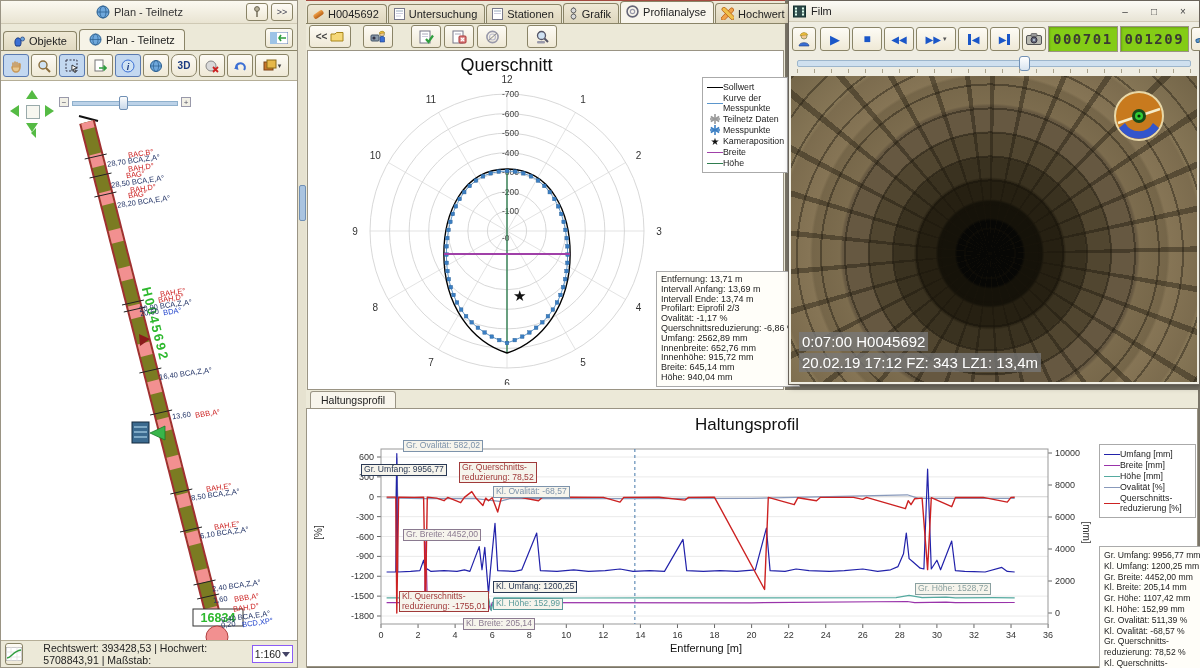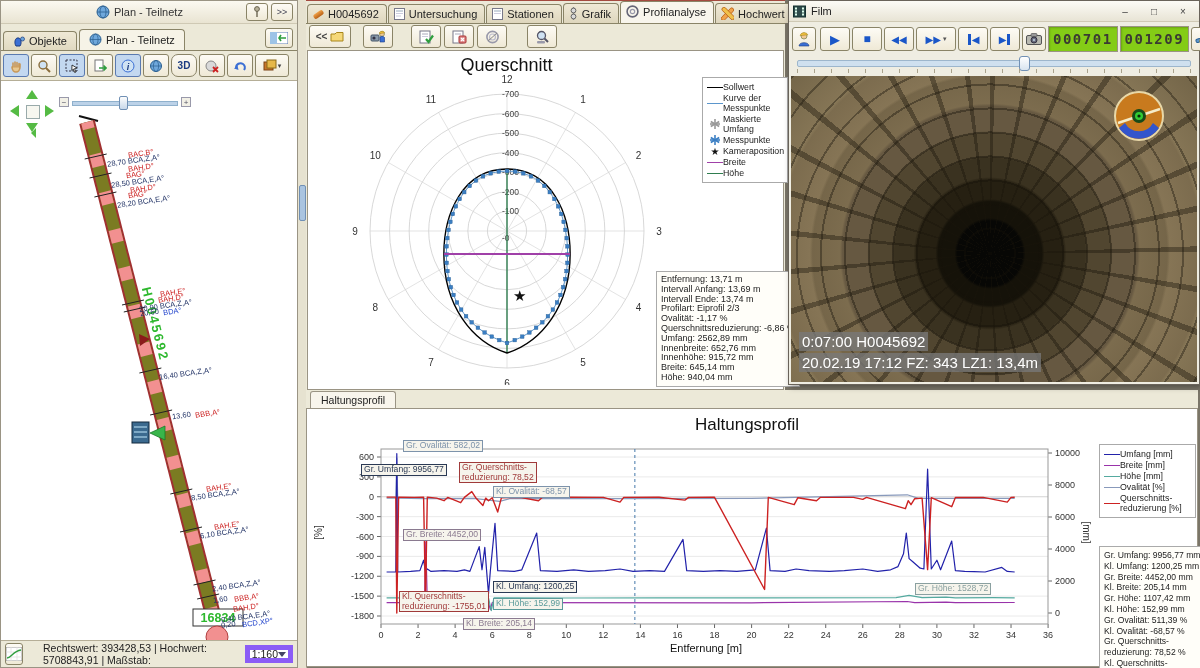--- a/index.html
+++ b/index.html
@@ -42,21 +42,21 @@
   .arr.lf2{left:22px;top:40px;border-right:8px solid #55bb44;border-left:none;border-width:5px;}
   .zslider{position:absolute;left:58px;top:14px;width:132px;height:12px;}
   .zslider .end{position:absolute;top:1px;width:10px;height:10px;border:1px solid #99a;background:#f2f0e6;
     font-size:8px;line-height:9px;text-align:center;color:#556;box-sizing:border-box;}
   .zslider .track{position:absolute;left:13px;right:13px;top:5px;height:3px;background:#bcd2e8;border:1px solid #8fb0cc;}
   .zslider .thumb{position:absolute;left:60px;top:0;width:7px;height:12px;background:linear-gradient(#fdfdfd,#c8d8ea);
     border:1px solid #7090b5;border-radius:2px;}
   .lstatus{height:26px;display:flex;align-items:center;gap:20px;padding:0 4px;border-top:1px solid #b5ae97;font-size:10.5px;color:#222;}
   .lstatus .sbtn{width:24px;height:20px;border:1px solid #8a8467;border-radius:3px;background:linear-gradient(#fdfbf5,#efe9d6);
     display:flex;align-items:center;justify-content:center;}
-  .scalebox{margin-left:2px;width:58px;height:18px;border:5px solid #8b5cf6;background:#fff;font-size:10.5px;
+  .scalebox{margin-left:2px;width:58px;height:18px;border:1px solid #8b5cf6;background:#fff;font-size:10.5px;
     display:flex;align-items:center;justify-content:space-between;padding:0 2px;box-sizing:border-box;}
   .scalebox .da{width:0;height:0;border:4px solid transparent;border-top:5px solid #446;margin-top:4px;}
 
   
   .vsplit{position:absolute;left:298px;top:0;width:8px;height:668px;background:#e6e2d0;border-right:1px solid #b5ae97;}
   .vsplit .grip{position:absolute;left:1px;top:185px;width:5px;height:34px;background:#aac4e0;border:1px solid #7090b5;border-radius:2px;}
 
   
   .mid{left:306px;top:0;width:479px;height:390px;display:flex;flex-direction:column;}
   .redstrip{height:3px;background:#a44a3f;}
@@ -552,21 +552,21 @@
           </div>
           <div class="li">
             <span class="sw">
               <svg width="10" height="10">
                 <line x1="5" y1="0" x2="5" y2="10" stroke="#999999" stroke-width="1.6"></line>
                 <line x1="0.8" y1="2.5" x2="9.2" y2="7.5" stroke="#999999" stroke-width="1.6"></line>
                 <line x1="0.8" y1="7.5" x2="9.2" y2="2.5" stroke="#999999" stroke-width="1.6"></line>
                 <line x1="0" y1="5" x2="10" y2="5" stroke="#999999" stroke-width="1.6"></line>
               </svg>
             </span>
-            <span>Maskierte Umfang</span>
+            <span>Teilnetz Daten</span>
           </div>
           <div class="li">
             <span class="sw">
               <svg width="10" height="10">
                 <line x1="5" y1="0" x2="5" y2="10" stroke="#3b7fc4" stroke-width="1.6"></line>
                 <line x1="0.8" y1="2.5" x2="9.2" y2="7.5" stroke="#3b7fc4" stroke-width="1.6"></line>
                 <line x1="0.8" y1="7.5" x2="9.2" y2="2.5" stroke="#3b7fc4" stroke-width="1.6"></line>
                 <line x1="0" y1="5" x2="10" y2="5" stroke="#3b7fc4" stroke-width="1.6"></line>
               </svg>
             </span>

